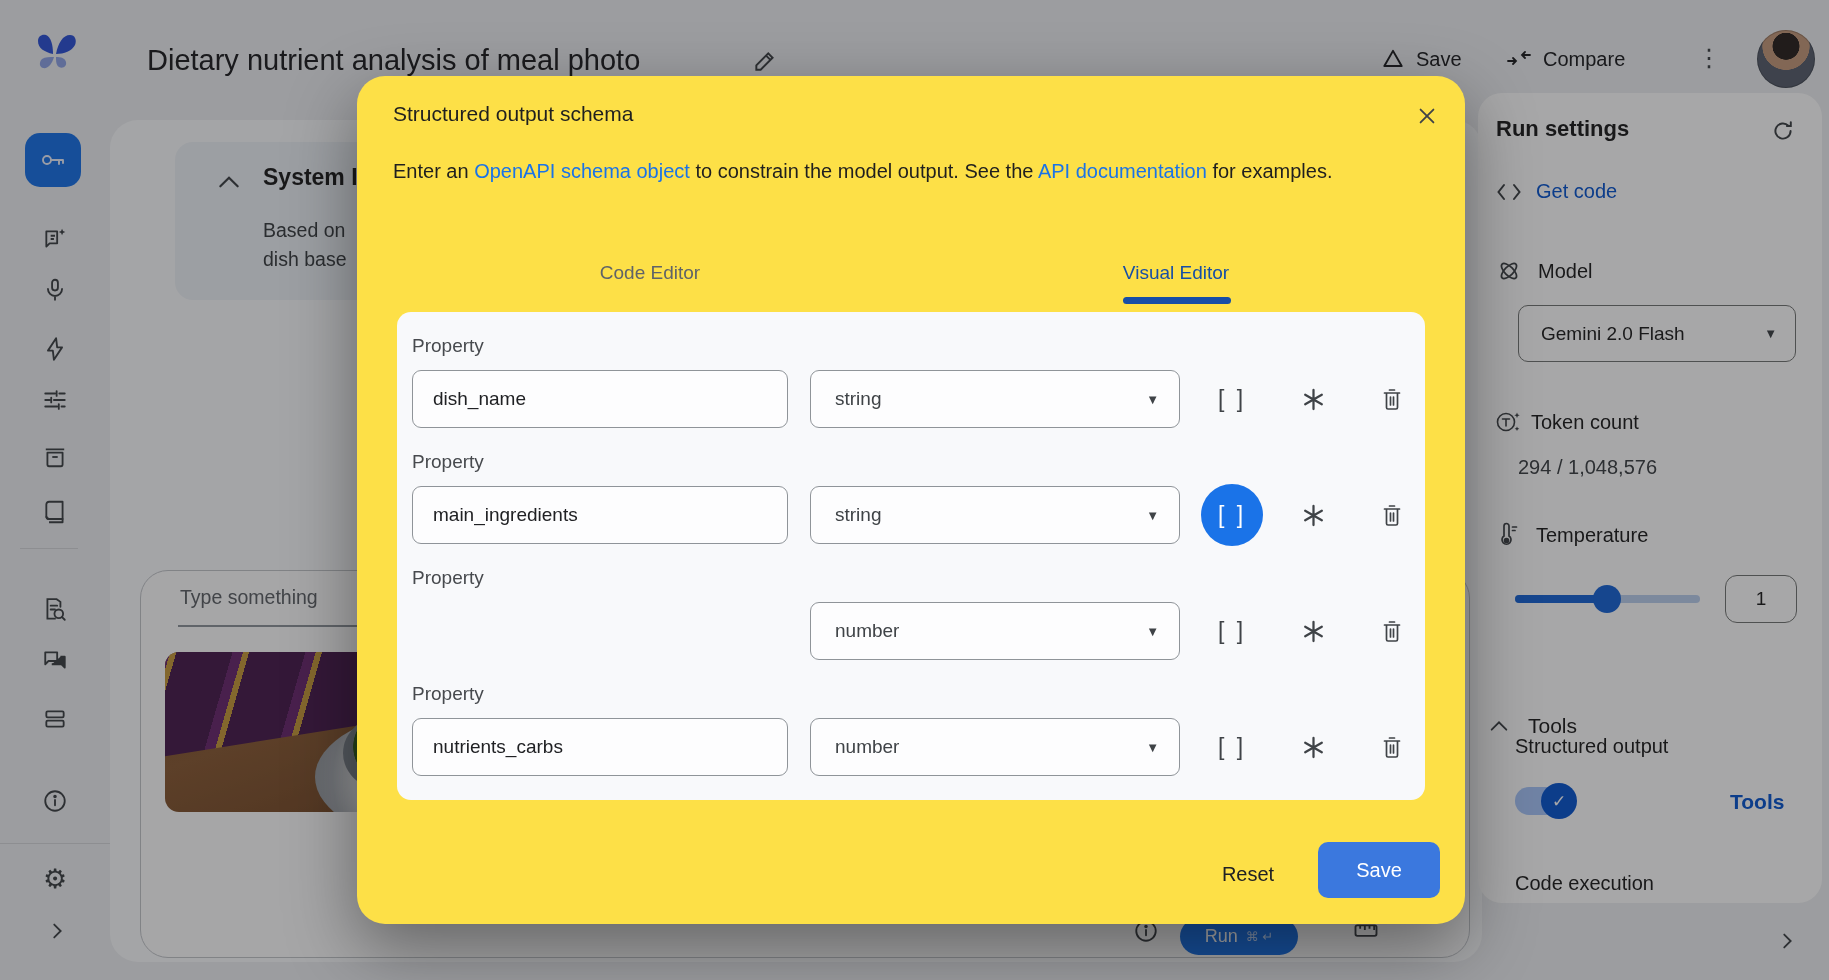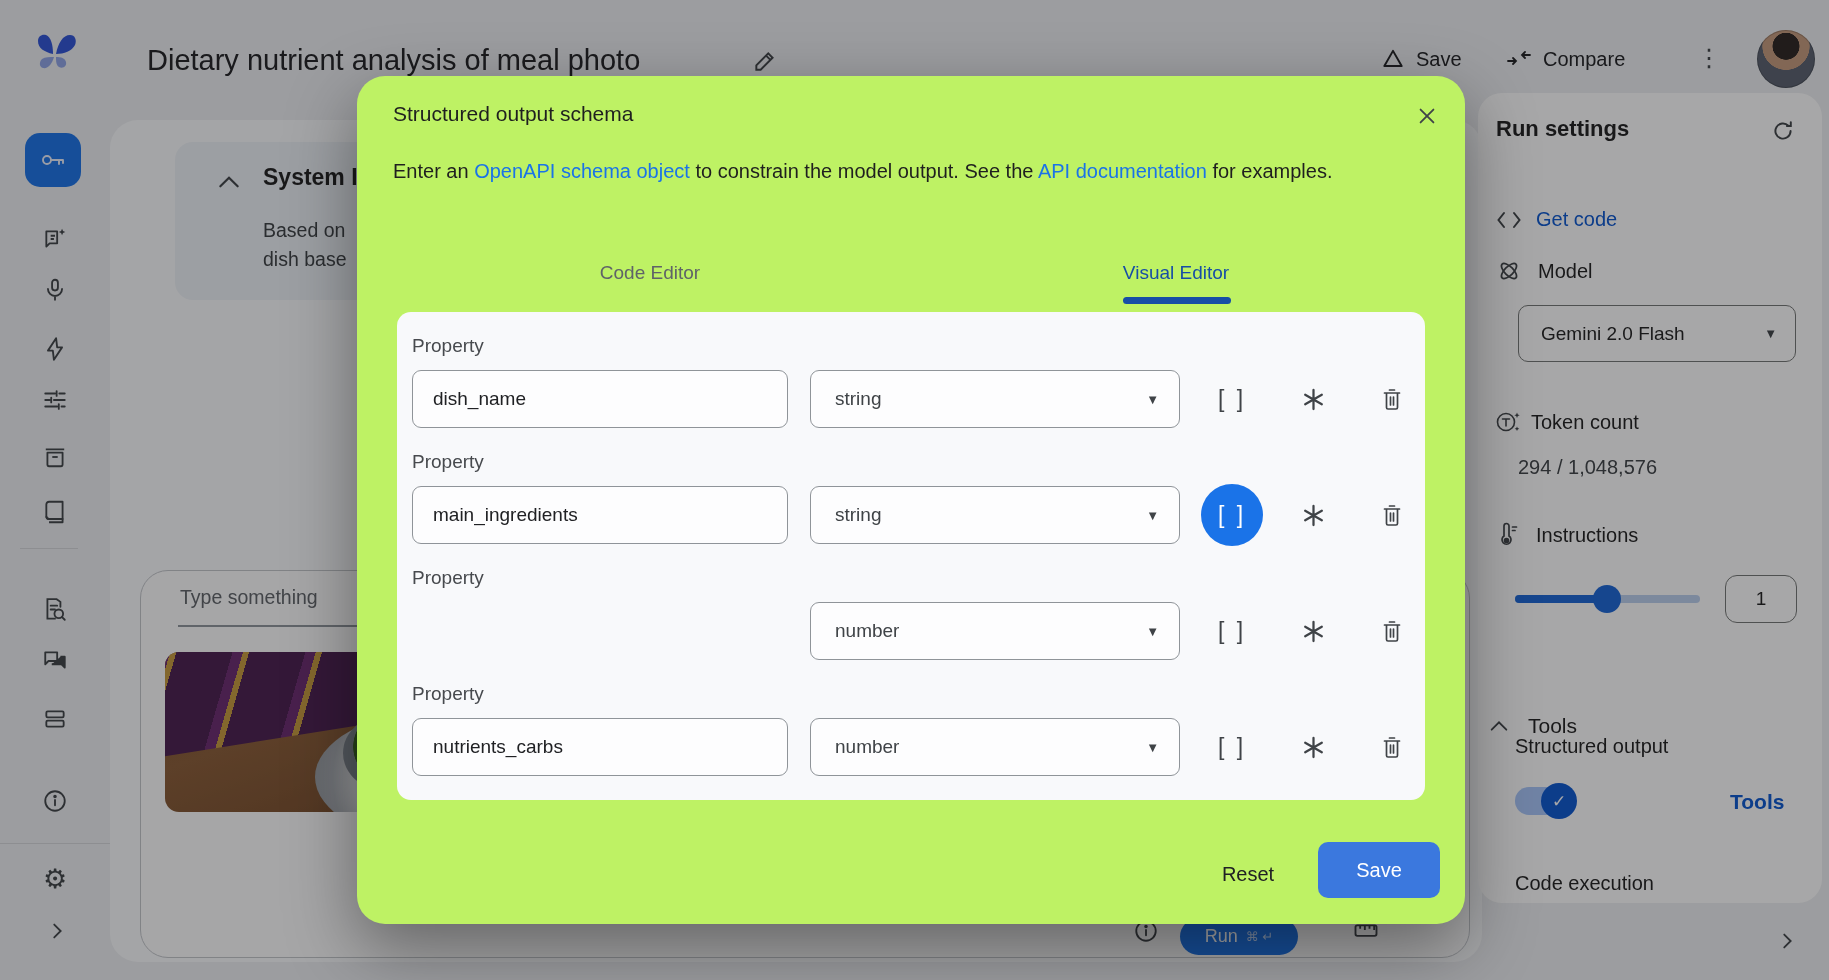--- a/index.html
+++ b/index.html
@@ -61,21 +61,21 @@
   .slider-thumb{left:1593px;top:585px;width:28px;height:28px;border-radius:50%;background:#1a66d6;cursor:pointer;}
   .temp-box{left:1725px;top:575px;width:72px;height:48px;border:1.5px solid #747775;border-radius:12px;
             box-sizing:border-box;display:flex;align-items:center;justify-content:center;font-size:19px;color:#1f1f1f;}
   .toggle{left:1515px;top:787px;width:56px;height:28px;border-radius:14px;background:#a8c7fa;cursor:pointer;}
   .toggle-thumb{position:absolute;right:-6px;top:-4px;width:36px;height:36px;border-radius:50%;background:#0b57d0;
                 display:flex;align-items:center;justify-content:center;color:#fff;font-size:17px;}
   .link-blue{color:#0b57d0;font-weight:500;cursor:pointer;}
 
   
   .overlay{left:0;top:0;width:1829px;height:980px;background:rgba(16,17,20,0.37);z-index:40;}
-  .modal{left:357px;top:76px;width:1108px;height:848px;background:#bef264;border-radius:28px;z-index:60;
+  .modal{left:357px;top:76px;width:1108px;height:848px;background:#fde047;border-radius:28px;z-index:60;
          box-shadow:0 24px 70px rgba(0,0,0,.4);}
   .modal-title{left:36px;top:26px;font-size:21px;font-weight:500;color:#1f1f1f;}
   .modal-x{left:1048px;top:18px;width:44px;height:44px;display:flex;align-items:center;justify-content:center;cursor:pointer;}
   .modal-desc{left:36px;top:84px;font-size:20px;color:#1f1f1f;white-space:nowrap;}
   .modal-desc .dlink{color:#1a73e8;cursor:pointer;}
   .tab{top:186px;width:220px;text-align:center;font-size:19px;font-weight:500;cursor:pointer;}
   .tab-code{left:183px;color:#5f6368;}
   .tab-visual{left:709px;color:#174ea6;}
   .tab-underline{left:766px;top:221px;width:108px;height:7px;border-radius:4px;background:#174ea6;}
   .sheet{left:40px;top:236px;width:1028px;height:488px;background:#f8f9fb;border-radius:14px;overflow:hidden;}
@@ -305,21 +305,21 @@
 
   <div class="abs rp-card"></div>
   <div class="abs rp-title">Run settings</div>
   <div class="abs" style="left:1770px;top:118px;">
     <svg width="26" height="26" viewBox="0 0 24 24" fill="none" stroke="#3f4347" stroke-width="1.8" stroke-linecap="round">
       <path d="M19 12a7 7 0 1 1-2.05-4.95"></path>
         <path d="M19.2 3.8v3.6h-3.6"></path>
     </svg>
   </div>
 
-  <div class="abs" style="left:1496px;top:208px;display:flex;gap:14px;align-items:center;">
+  <div class="abs" style="left:1496px;top:180px;display:flex;gap:14px;align-items:center;">
     <span>
       <svg width="26" height="22" viewBox="0 0 26 22" fill="none" stroke="#3f4347" stroke-width="2" stroke-linecap="round">
         <path d="M8 4 2.5 11 8 18 M18 4l5.5 7L18 18"></path>
       </svg>
     </span>
     <span class="link-blue" style="font-size:20px;">Get code</span>
   </div>
 
   <div class="abs" style="left:1496px;top:258px;display:flex;gap:16px;align-items:center;">
     <span>
@@ -350,21 +350,21 @@
   <div class="abs tok-val">294 / 1,048,576</div>
 
   <div class="abs" style="left:1496px;top:522px;display:flex;gap:16px;align-items:center;">
     <span>
       <svg width="24" height="26" viewBox="0 0 24 26" fill="none" stroke="#3f4347" stroke-width="1.7" stroke-linecap="round">
         <path d="M8 4a2.5 2.5 0 0 1 5 0v10a4.5 4.5 0 1 1-5 0z"></path>
           <circle cx="10.5" cy="18.5" r="2" fill="#3f4347"></circle>
         <path d="M16.5 5h4 M16.5 8.5h2.5"></path>
       </svg>
     </span>
-    <span class="rp-row-label">Instructions</span>
+    <span class="rp-row-label">Temperature</span>
   </div>
   <div class="abs slider-track"></div>
   <div class="abs slider-fill"></div>
   <div class="abs slider-thumb"></div>
   <div class="abs temp-box">
     <span>1</span>
   </div>
 
   <div class="abs" style="left:1488px;top:678px;display:flex;gap:18px;align-items:center;margin-top:36px;">
     <span>

